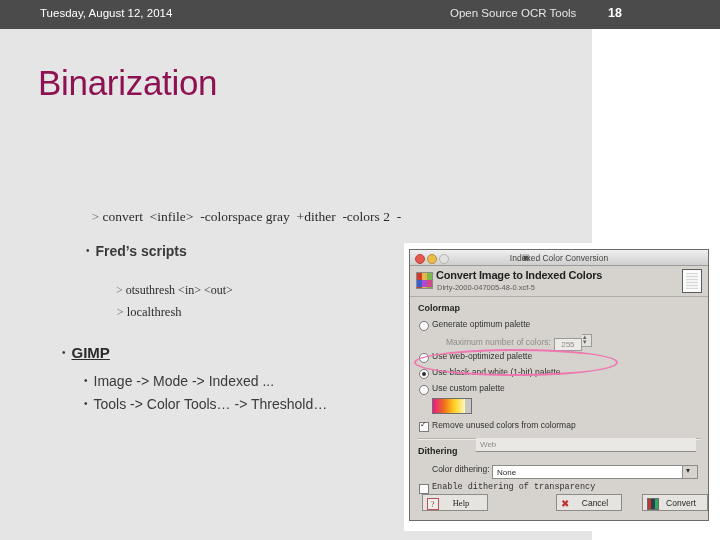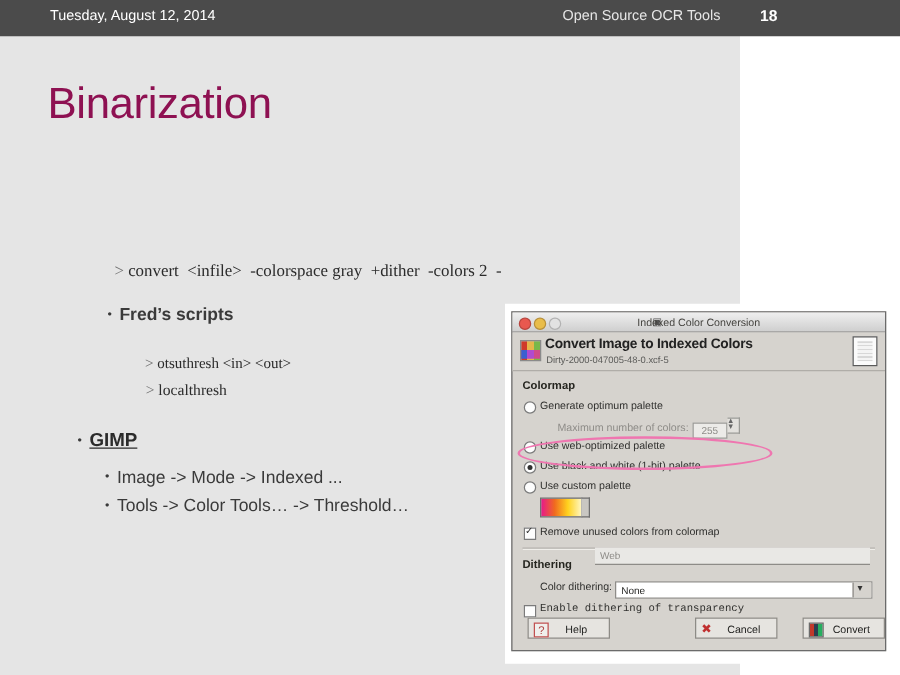--- a/index.html
+++ b/index.html
@@ -232,21 +232,21 @@
   }
 
   .btnbar { position:absolute; left:0; right:0; bottom:6px; height:20px; }
   .btn {
     position:absolute; height:17px; line-height:17px;
     background:#e6e4e0; border:1px solid #8d8b86;
     font-size:8.5px; color:#232321; text-align:center;
     box-sizing:border-box; padding-left:12px;
   }
   .btn .bi { position:absolute; left:4px; top:3px; width:10px; height:10px; }
-  .btn.help   { left:12px;  width:66px; }
+  .btn.help   { left:12px;  width:66px;font-family:Liberation Serif, serif; }
   .btn.cancel { right:86px; width:66px; }
   .btn.convert{ right:0; width:66px; }
   .i-help { background:#f0efec; border:1px solid #c05050; }
   .i-help:after{content:"?"; position:absolute; left:2.5px; top:-3px; font-size:9px; color:#b04040;}
   .i-cancel{ color:#c03030; }
   .i-cancel:after{content:"\2716"; position:absolute; left:0; top:-3px; font-size:10px; color:#c03030;}
   .i-conv {
     background: linear-gradient(90deg,#c0392b 0 33%,#2c3e50 33% 66%,#27ae60 66% 100%);
     border:1px solid #6b6b6b;
   }

